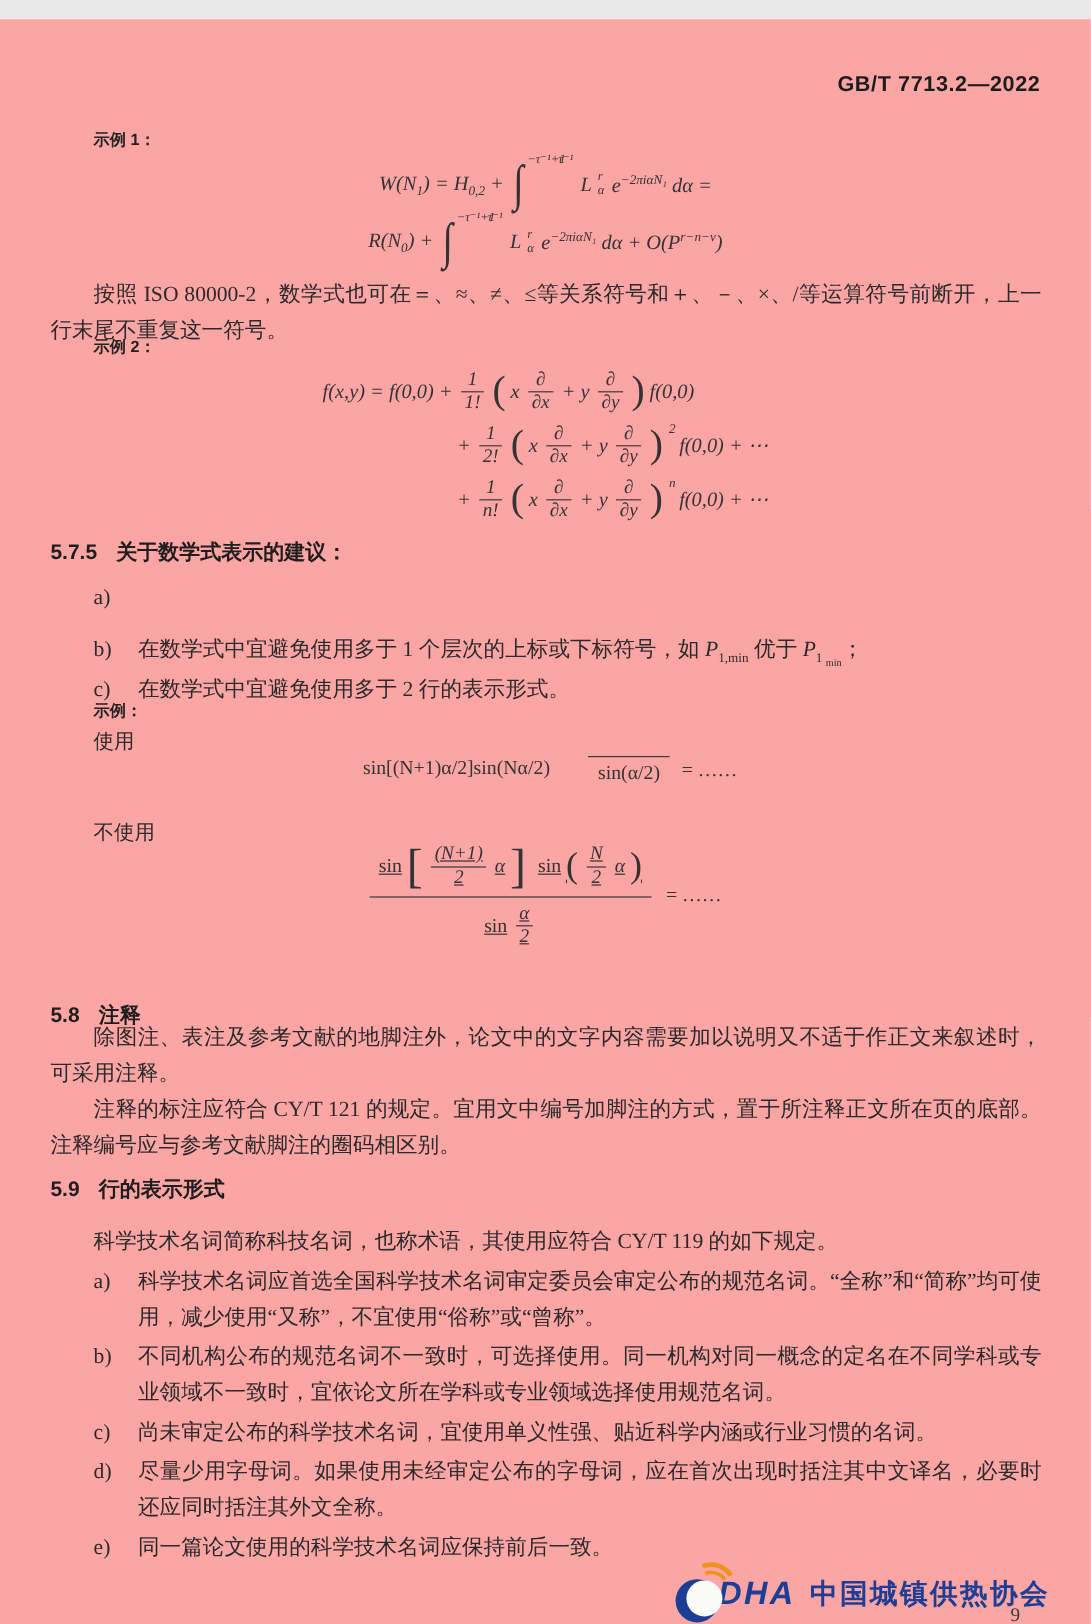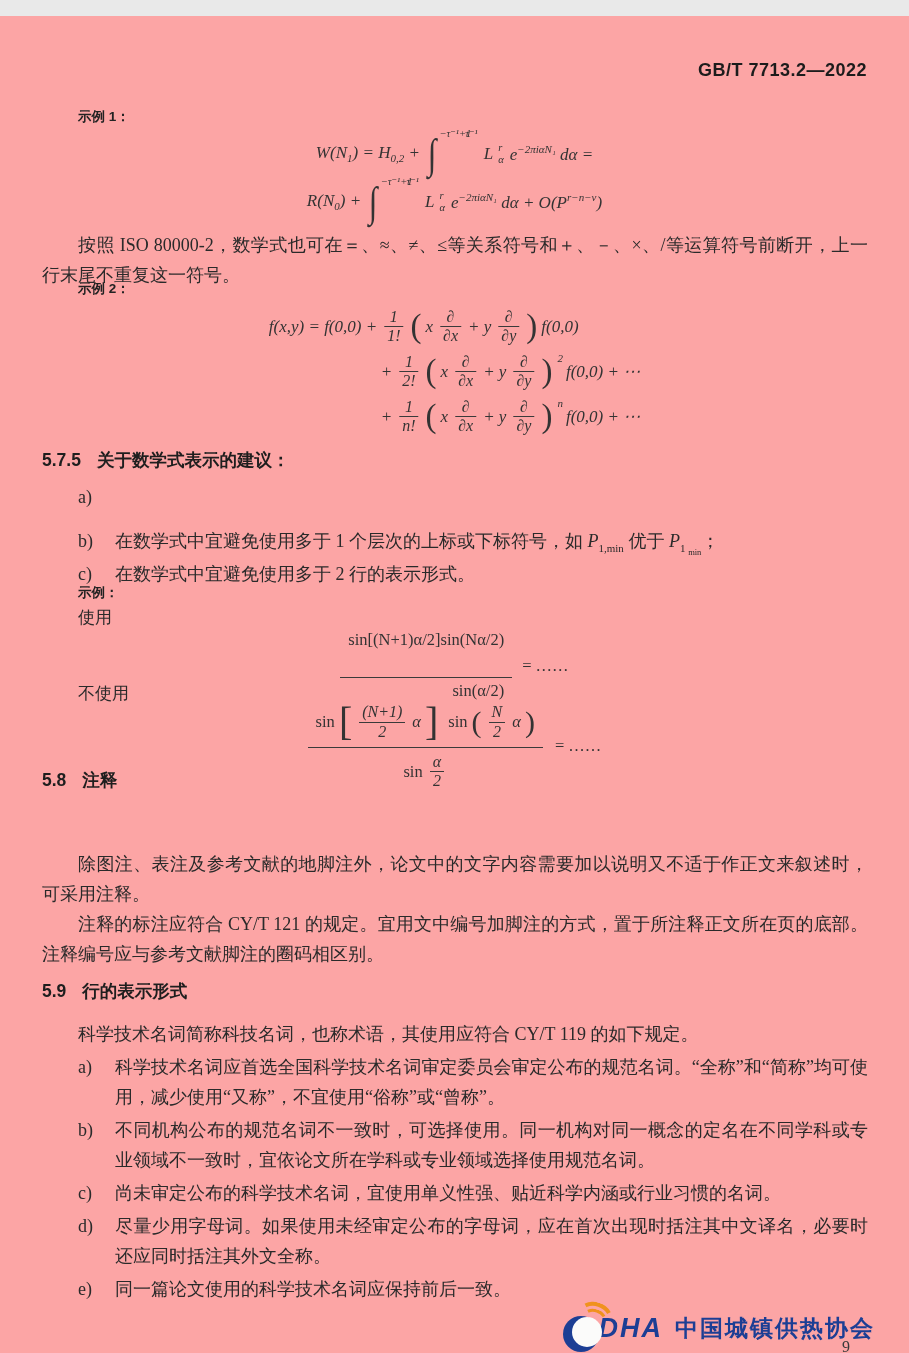--- a/index.html
+++ b/index.html
@@ -63,27 +63,27 @@
             height:50px;font-size:10.5px;font-style:italic;line-height:1;}
   .int-lims .iup{margin-left:2px;}
   .int-lims .ilo{margin-left:-6px;}
   .ssk{display:inline-flex;flex-direction:column;font-size:10.5px;line-height:1.15;
        vertical-align:middle;margin-left:1px;margin-right:2px;font-style:italic;}
   .bigp{font-size:33px;font-weight:300;line-height:1;font-style:normal;}
   .psup{font-size:11px;position:relative;top:-14px;left:1px;font-style:italic;}
   
   .f3row{display:flex;align-items:center;justify-content:center;gap:10px;
          position:absolute;left:0;right:0;font-size:16.5px;color:#333;}
-  .frac3{display:inline-flex;flex-direction:column;text-align:right;gap:24px;}
+  .frac3{display:inline-flex;flex-direction:row;text-align:right;gap:24px;}
   .frac3 .num3{padding:0 8px 3px;}
   .frac3 .den3{border-top:1px solid #3a3a3a;padding:3px 8px 0;}
   
   .f4row{display:flex;align-items:center;justify-content:center;gap:12px;
          position:absolute;left:0;right:0;font-size:16.5px;color:#333;}
-  .bigfrac{display:inline-flex;flex-direction:column;align-items:flex-start;}
+  .bigfrac{display:inline-flex;flex-direction:column;align-items:flex-start;text-decoration:underline;}
   .bf-num{display:flex;align-items:center;gap:4px;padding:0 8px 5px;}
   .bf-den{display:flex;align-items:center;gap:4px;border-top:1.2px solid #3a3a3a;
           padding:5px 8px 0;justify-content:center;align-self:stretch;}
   .bigb{font-size:40px;font-weight:300;line-height:1;font-style:normal;}
   .bigp2{font-size:30px;font-weight:300;line-height:1;font-style:normal;}
   
   .footer{position:absolute;top:1286px;right:34px;display:flex;align-items:center;}
   .logo-mark{position:relative;width:52px;height:52px;flex:0 0 52px;}
   .cres{position:absolute;left:2px;top:14px;width:36px;height:36px;border-radius:50%;
         background:#1c3e94;}
@@ -270,21 +270,21 @@
         <span class="rm">sin</span>
         <span class="frac it">
             <span class="num">α</span>
             <span class="den">2</span>
           </span>
       </span>
     </span>
     <span>= ……</span>
   </div>
 
-  <div class="sechead" style="top:752px">
+  <div class="sechead" style="top:818px">
     <span class="snum">5.8</span><span>注释</span>
   </div>
   <div class="para" style="top:833px">除图注、表注及参考文献的地脚注外，论文中的文字内容需要加以说明又不适于作正文来叙述时，可采用注释。</div>
   <div class="para" style="top:893px">注释的标注应符合 CY/T 121 的规定。宜用文中编号加脚注的方式，置于所注释正文所在页的底部。注释编号应与参考文献脚注的圈码相区别。</div>
 
   <div class="sechead" style="top:963px">
     <span class="snum">5.9</span><span>行的表示形式</span>
   </div>
   <div class="para" style="top:1003px">科学技术名词简称科技名词，也称术语，其使用应符合 CY/T 119 的如下规定。</div>
 

